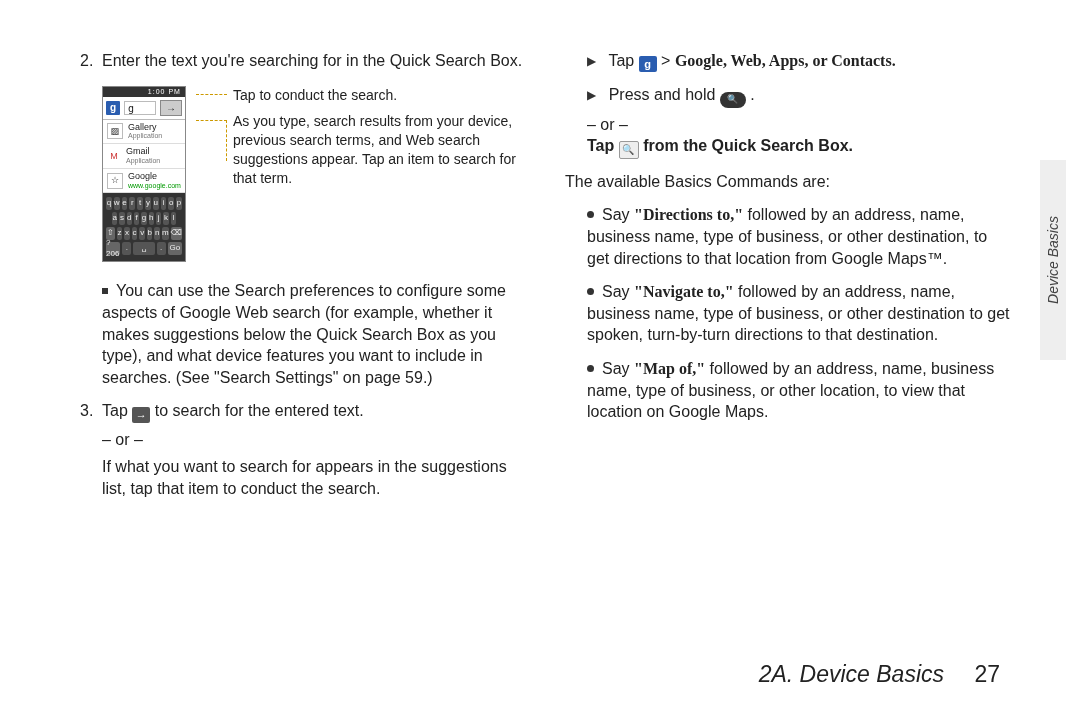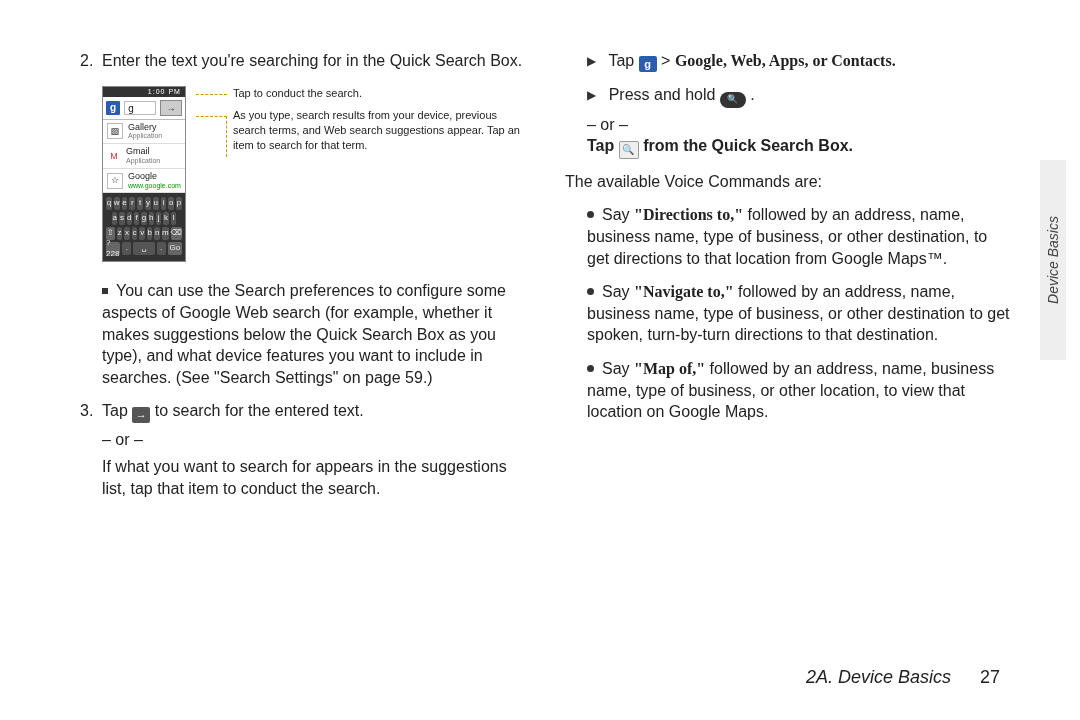--- a/index.html
+++ b/index.html
@@ -45,21 +45,21 @@
     transform: rotate(-90deg);
     white-space: nowrap;
     font-style: italic;
     font-size: 14px;
   }
   .footer {
     position: absolute;
     right: 80px;
     bottom: 32px;
     font-style: italic;
-    font-size: 18px;
+    font-size: 23px;
   }
   .page-num {
     font-style: normal;
     margin-left: 24px;
   }
 
   
   .num-item { margin-bottom: 14px; }
   .num-item .hang {
     display: flex;
@@ -173,21 +173,21 @@
     border-radius:2px;
     height:13px;
     flex:1;
     display:flex; align-items:center; justify-content:center;
     font-size:8px;
   }
   .key.w2 { flex: 1.6; }
   .key.w3 { flex: 2.4; }
   .key.hl { background:#666; }
 
-  .annots { font-size: 11px; line-height:1.35; }
+  .annots { font-size: 14px; line-height:1.35; }
   .annots .aline {
     display:flex; gap:6px;
     margin-bottom: 8px;
   }
   .lead {
     flex:none;
     width: 30px;
     border-top: 1px dashed #c90;
     border-right: 1px dashed #c90;
     height: 0;
@@ -307,21 +307,21 @@
                 <div class="key">z</div>
                 <div class="key">x</div>
                 <div class="key">c</div>
                 <div class="key">v</div>
                 <div class="key">b</div>
                 <div class="key">n</div>
                 <div class="key">m</div>
                 <div class="key w2 hl">⌫</div>
               </div>
             <div class="krow" id="kr4">
-                <div class="key w2 hl">?228</div>
+                <div class="key w2 hl">?206</div>
                 <div class="key">.</div>
                 <div class="key w3">␣</div>
                 <div class="key">.</div>
                 <div class="key w2 hl">Go</div>
               </div>
           </div>
         </div>
 
         <div class="annots">
           <div class="aline">
@@ -371,21 +371,21 @@
         <span class="icon pill"></span>
         <span>.</span>
         <div style="margin-top:6px;">– or –</div>
         <div style="font-weight:bold;">
           <span>Tap </span>
           <span class="icon mag"></span>
           <span> from the Quick Search Box.</span>
         </div>
       </div>
 
-      <div class="para">The available Voice Commands are:</div>
+      <div class="para">The available Basics Commands are:</div>
 
       <div id="vc-list">
           <div class="indent"><span class="round-bullet"></span><span>Say </span><b>"Directions to,"</b><span> followed by an address, name, business name, type of business, or other destination, to get directions to that location from Google Maps™.</span></div>
           <div class="indent"><span class="round-bullet"></span><span>Say </span><b>"Navigate to,"</b><span> followed by an address, name, business name, type of business, or other destination to get spoken, turn-by-turn directions to that destination.</span></div>
           <div class="indent"><span class="round-bullet"></span><span>Say </span><b>"Map of,"</b><span> followed by an address, name, business name, type of business, or other location, to view that location on Google Maps.</span></div>
         </div>
     </div>
   </div>
 
   <div class="footer">

